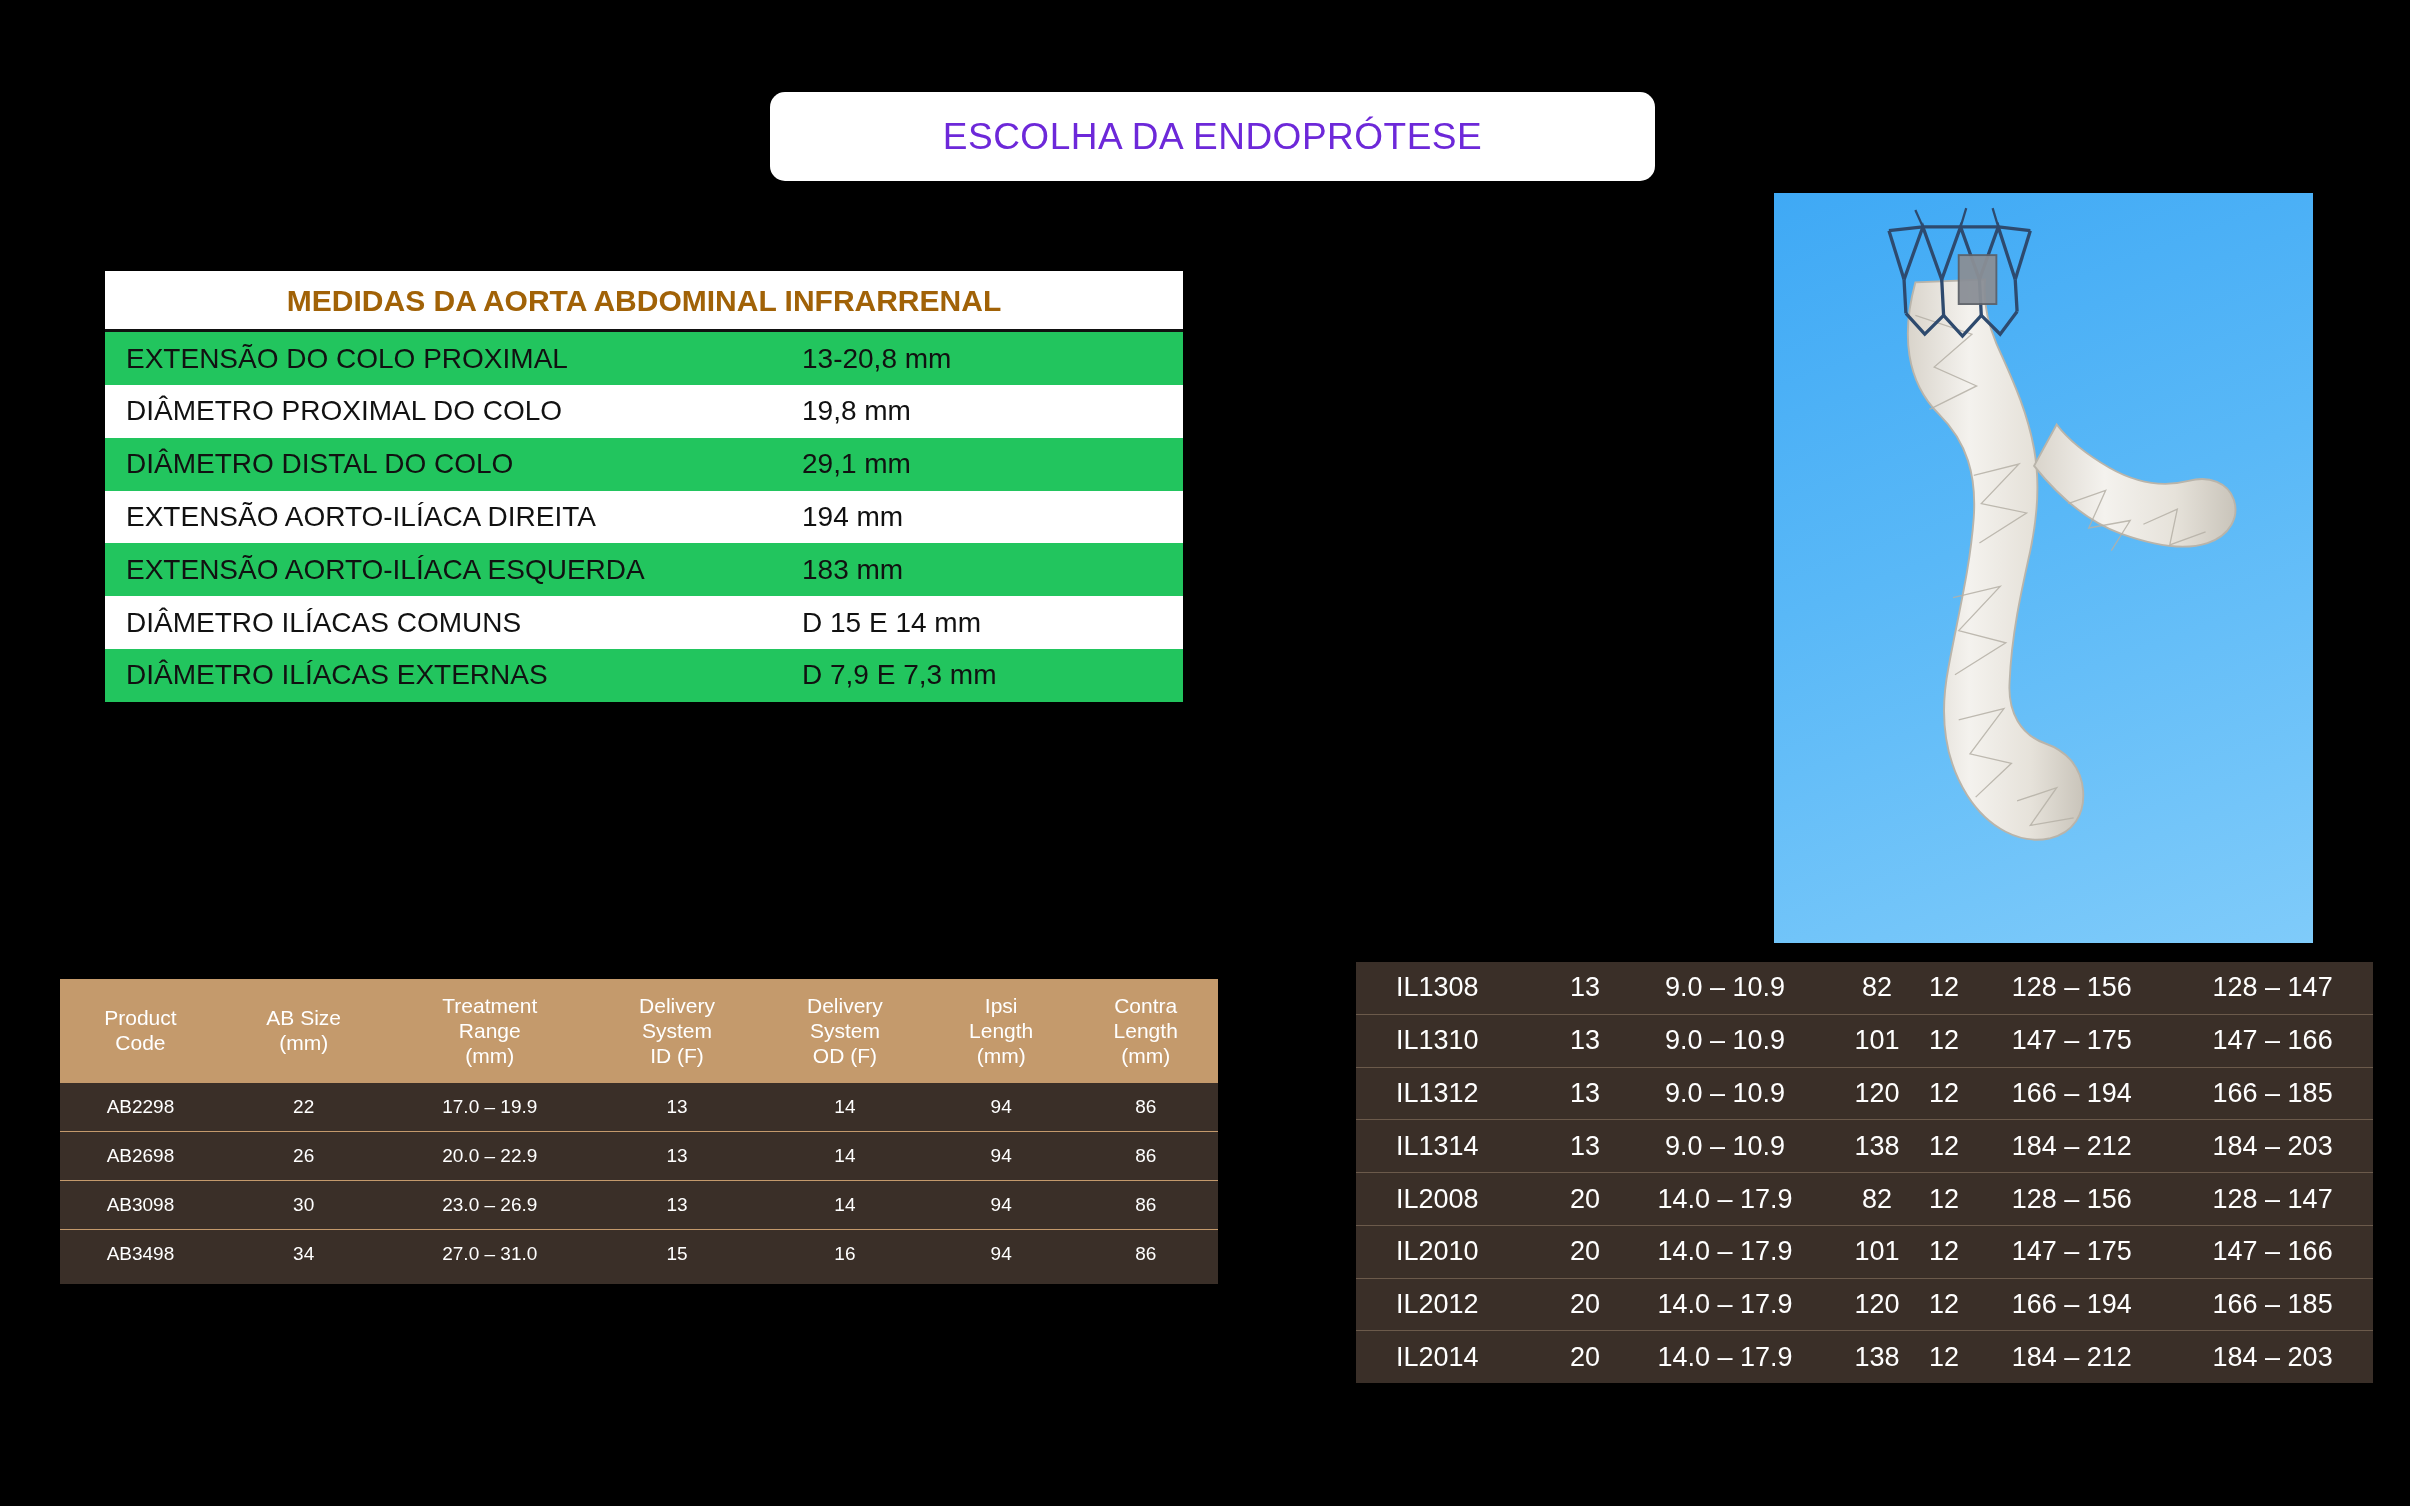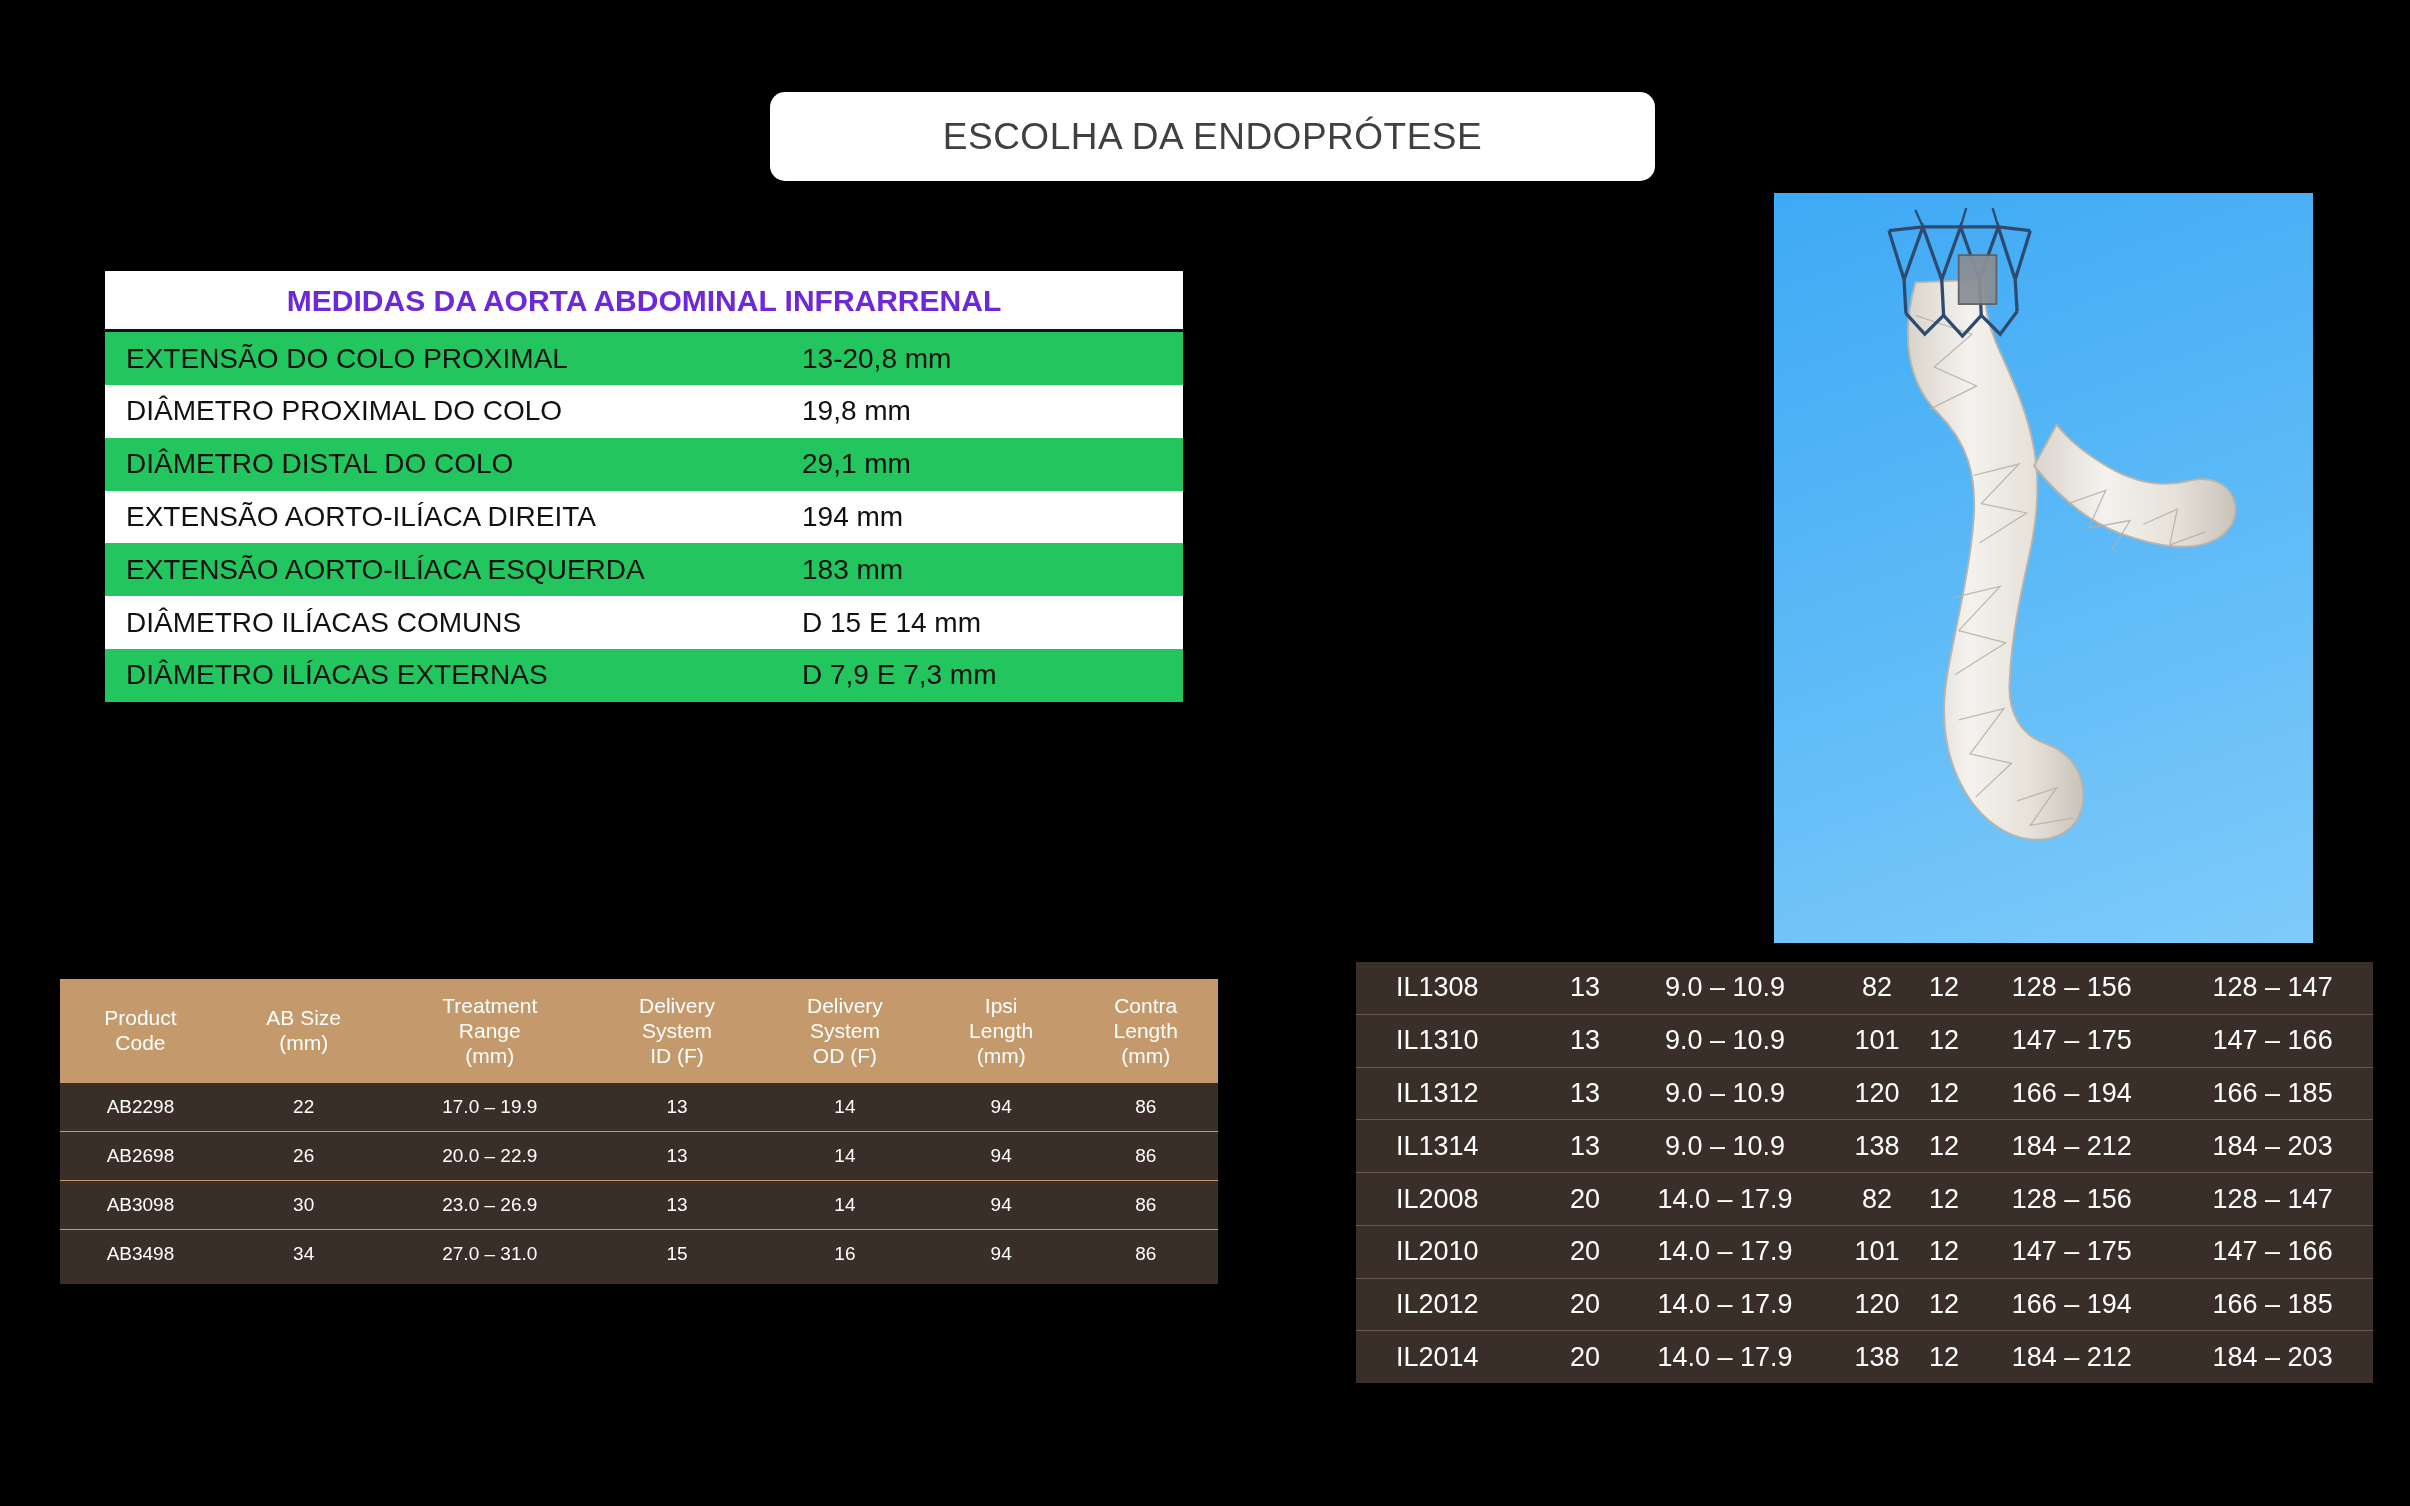--- a/index.html
+++ b/index.html
@@ -24,39 +24,39 @@
     width: 885px;
     height: 89px;
     background: #ffffff;
     border-radius: 15px;
     box-shadow: 0 1.9px 5.6px rgba(0,0,0,0.5);
     display: flex;
     align-items: center;
     justify-content: center;
   }
   #title-card .title-text {
-    color: #404040;
+    color: #6d28d9;
     font-size: 37px;
     letter-spacing: 0.5px;
     font-family: "Liberation Sans", sans-serif;
   }
 
   
   #measures-table {
     position: absolute;
     left: 105px;
     top: 271px;
     width: 1078px;
     border-collapse: collapse;
     background: #ffffff;
     font-family: "Liberation Sans", sans-serif;
   }
   #measures-table .hdr-cell {
     background: #ffffff;
-    color: #6d28d9;
+    color: #a16207;
     font-weight: bold;
     font-size: 30px;
     text-align: center;
     padding: 13px 5.6px 11.3px 5.6px;
     border-bottom: 3.8px solid #111111;
   }
   #measures-table td {
     color: #111111;
     font-size: 28px;
     padding: 10.4px 0 10.4px 0;

